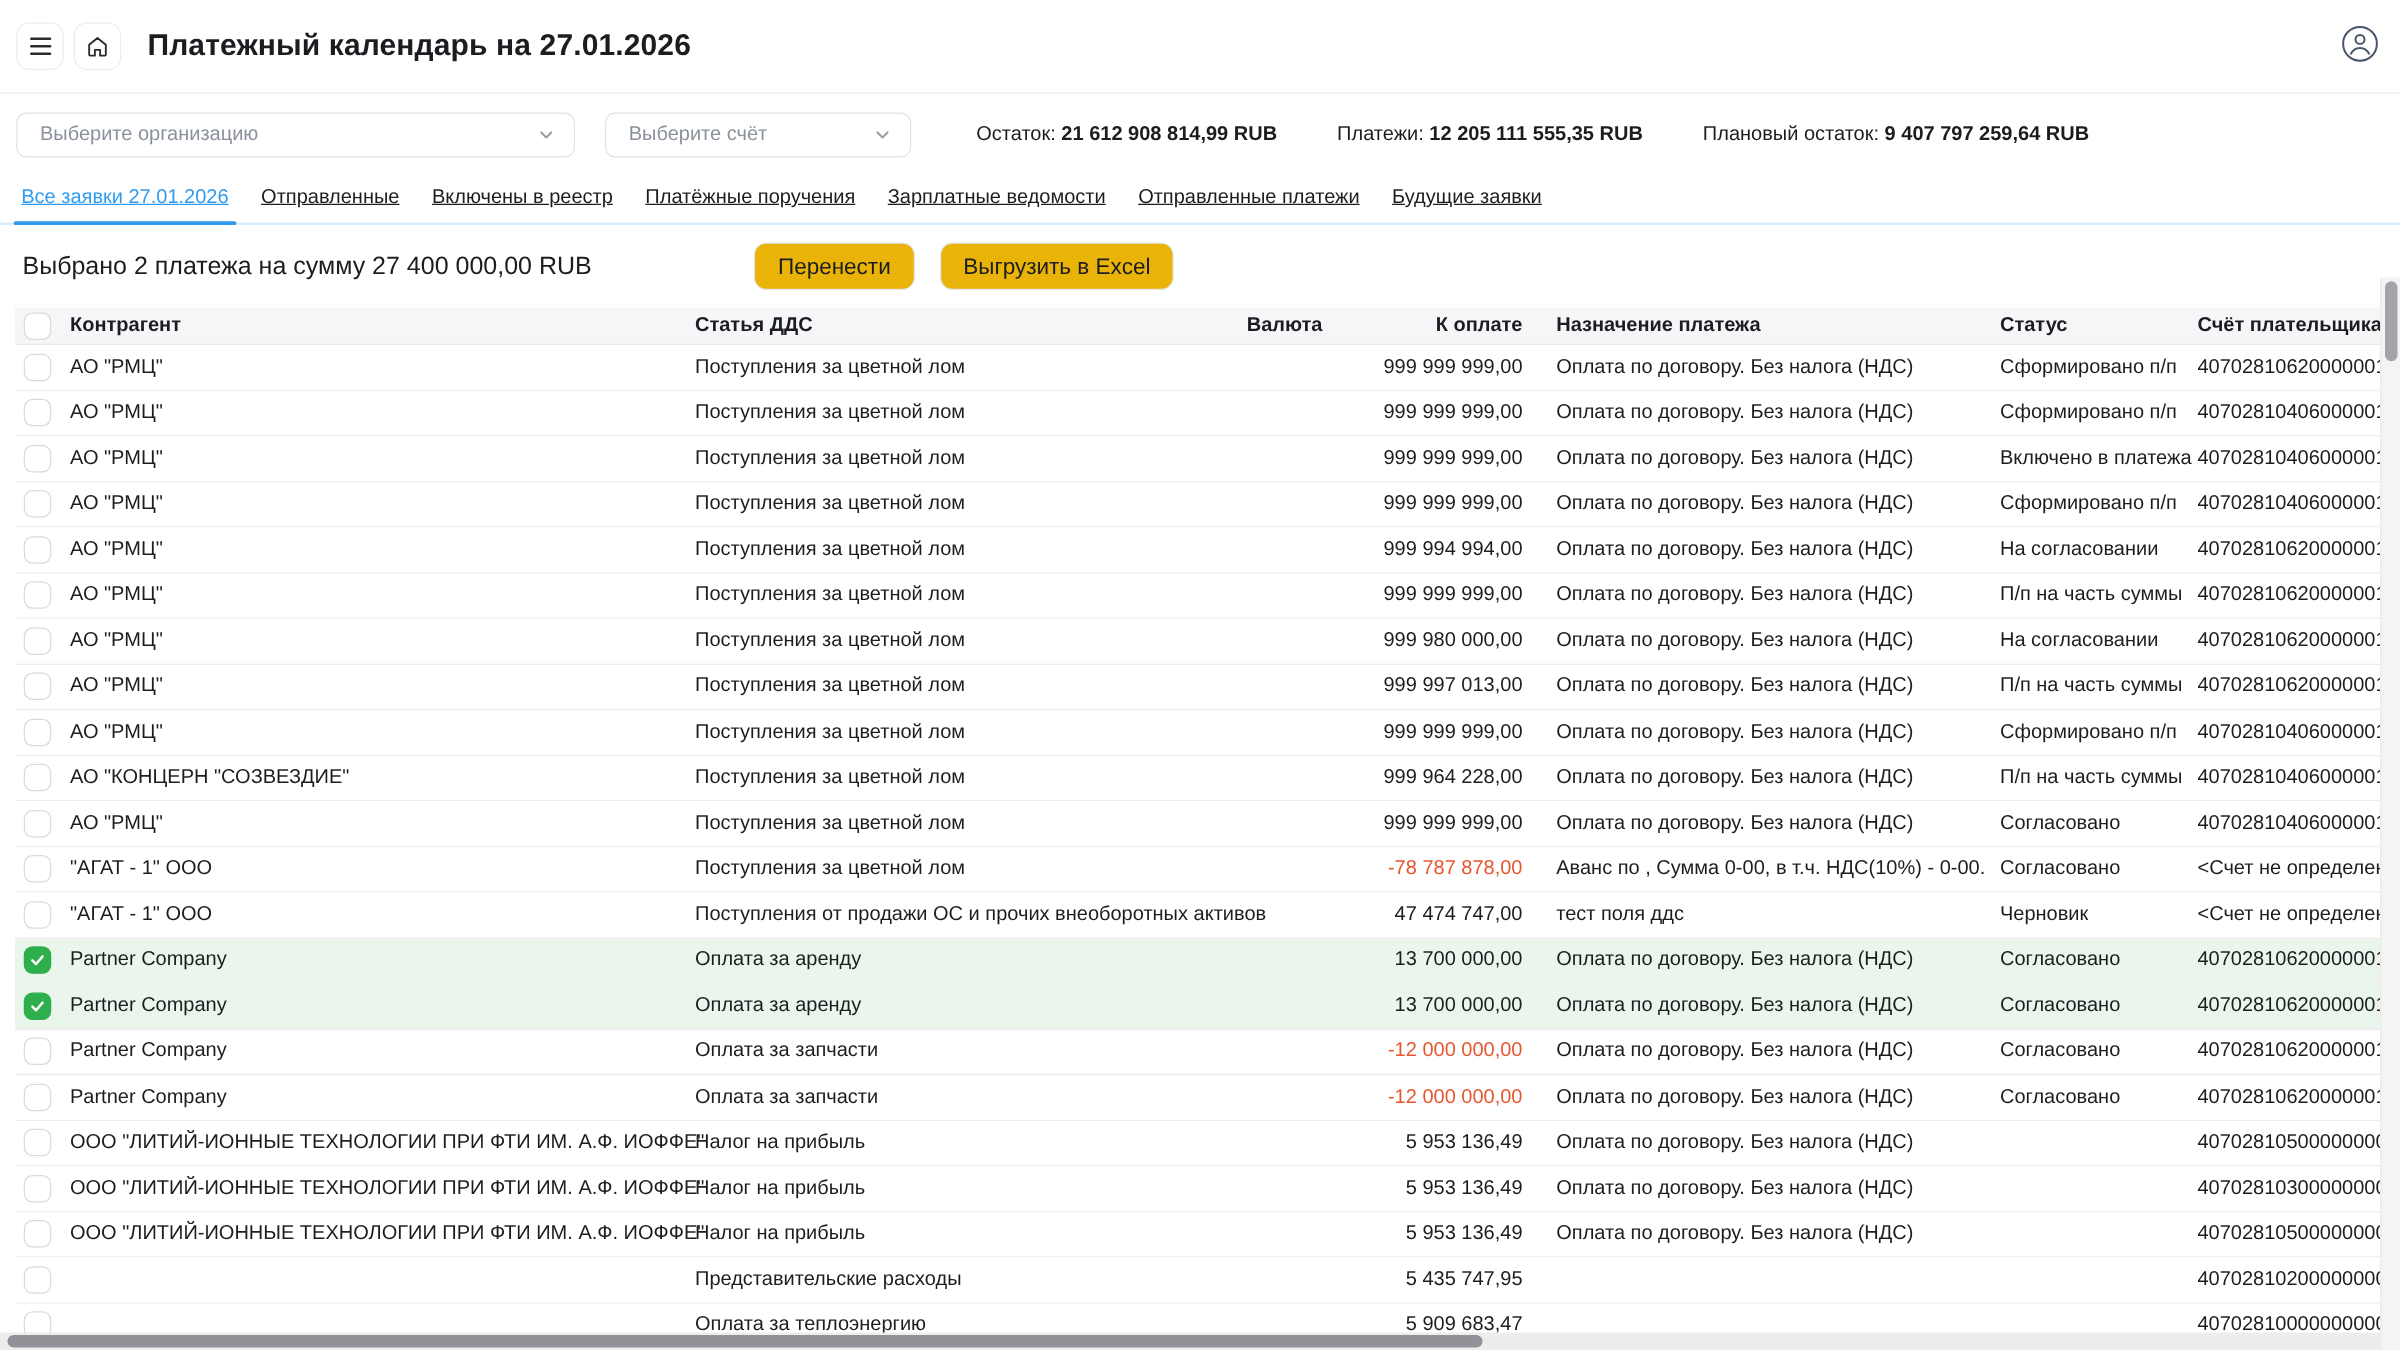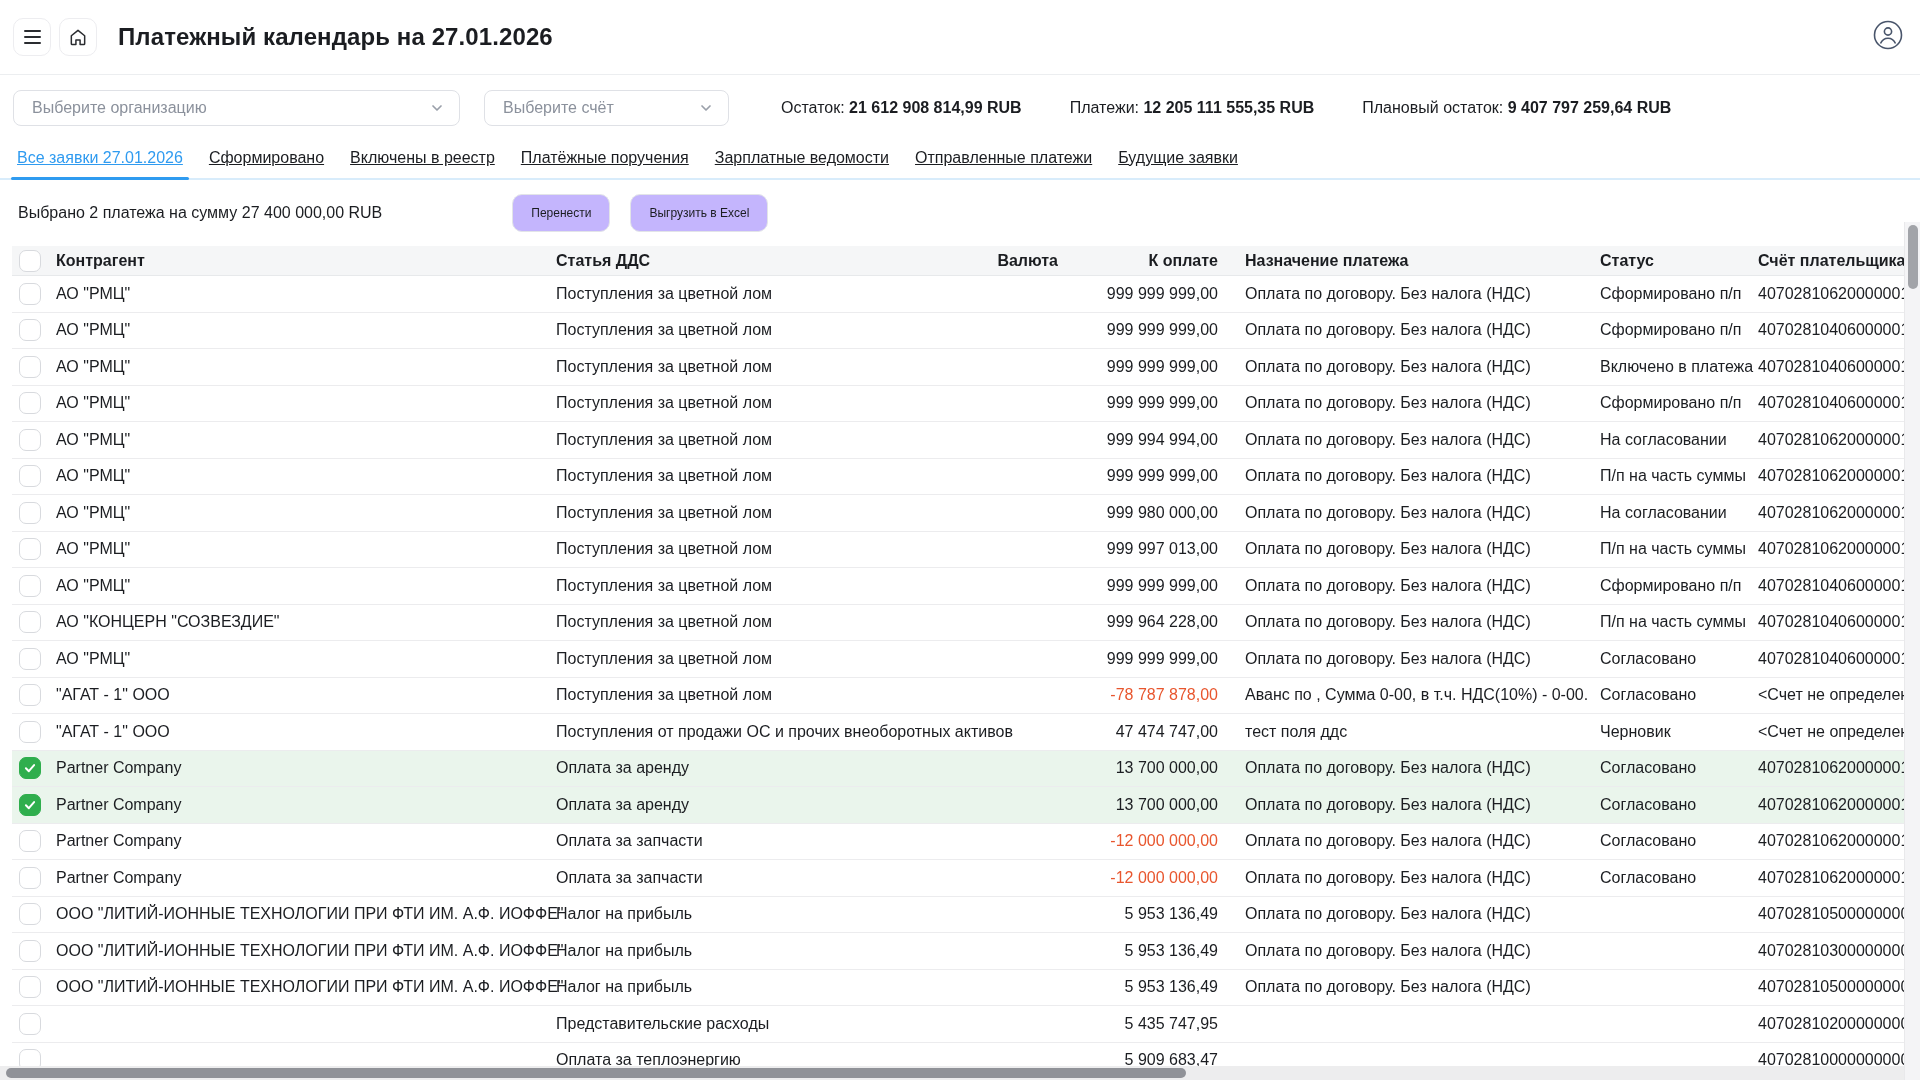--- a/index.html
+++ b/index.html
@@ -31,23 +31,23 @@
   .tabs { display:flex; gap:14px; margin-top:17px; padding:0 0 0 11px;
     border-bottom:2px solid #d8ecfb; }
   .tab { position:relative; padding:6px 6px 11px; font-size:16px; color:#1b1d21;
     cursor:pointer; white-space:nowrap;text-decoration:underline; }
   .tab.active { color:#2f9bf0; }
   .tab.active::after { content:""; position:absolute; left:0; right:0; bottom:-2px;
     height:3px; background:#2f9bf0; border-radius:2px; }
 
   
   .selrow { display:flex; align-items:center; margin-top:14px; padding-left:18px; height:38px; }
-  .selrow .summary { font-size:16px; }
-  .btn { height:38px; border:1px solid #e2e4e8; border-radius:10px; background:#c4b5fd;
-    font-size:12px; color:#1b1d21; padding:0 18px; cursor:pointer;
+  .selrow .summary { font-size:20px; }
+  .btn { height:38px; border:1px solid #e2e4e8; border-radius:10px; background:#eab308;
+    font-size:18px; color:#1b1d21; padding:0 18px; cursor:pointer;
     font-family:"Liberation Sans","DejaVu Sans",sans-serif; }
   .btn-move { margin-left:130px; }
   .btn-excel { margin-left:20px; }
 
   
   .table { margin-top:14px; }
   .tr { display:grid; grid-template-columns:36px 500px 420px 90px 160px 380px 160px 1fr;
     align-items:center; height:36.5px; border-bottom:1px solid #ececee; background:#fff;margin-left:12px; }
   .tr.hl { background:#eaf5ec; }
   .thead { height:30px; background:#f5f6f7; border-bottom:1px solid #e7e9eb; font-weight:700; }
@@ -114,21 +114,21 @@
   </div>
   <div class="stats">
     <div class="stat"><span>Остаток:</span> <b>21 612 908 814,99 RUB</b></div>
     <div class="stat"><span>Платежи:</span> <b>12 205 111 555,35 RUB</b></div>
     <div class="stat"><span>Плановый остаток:</span> <b>9 407 797 259,64 RUB</b></div>
   </div>
 </div>
 
 <div class="tabs">
   <div class="tab active">Все заявки 27.01.2026</div>
-  <div class="tab">Сформировано</div>
+  <div class="tab">Отправленные</div>
   <div class="tab">Включены в реестр</div>
   <div class="tab">Платёжные поручения</div>
   <div class="tab">Зарплатные ведомости</div>
   <div class="tab">Отправленные платежи</div>
   <div class="tab">Будущие заявки</div>
 </div>
 
 <div class="selrow">
   <span class="summary">Выбрано 2 платежа на сумму 27 400 000,00 RUB</span>
   <button class="btn btn-move">Перенести</button>

